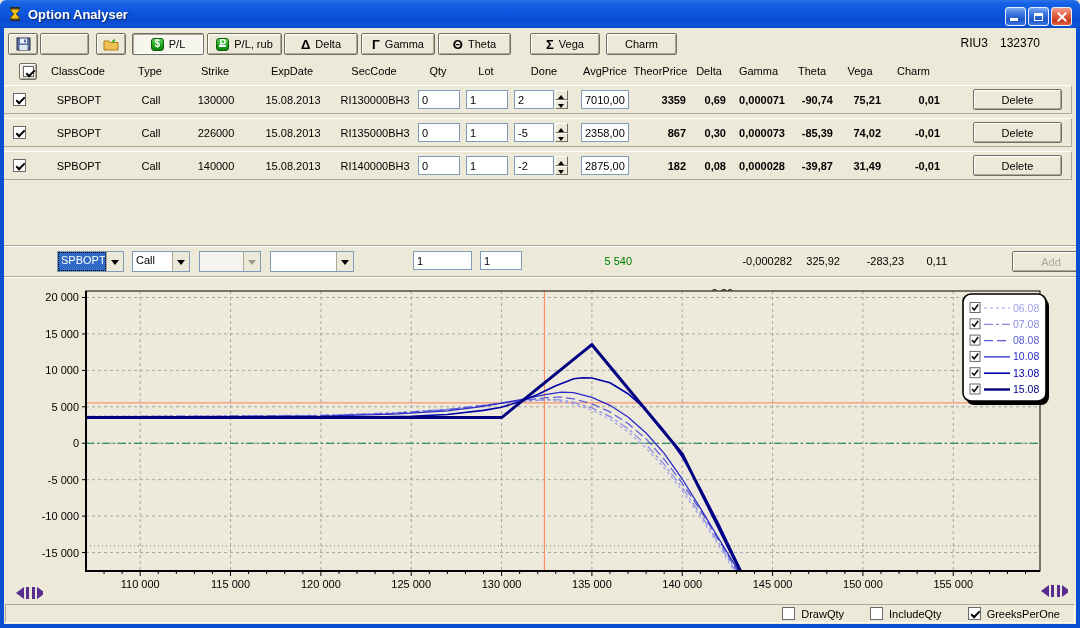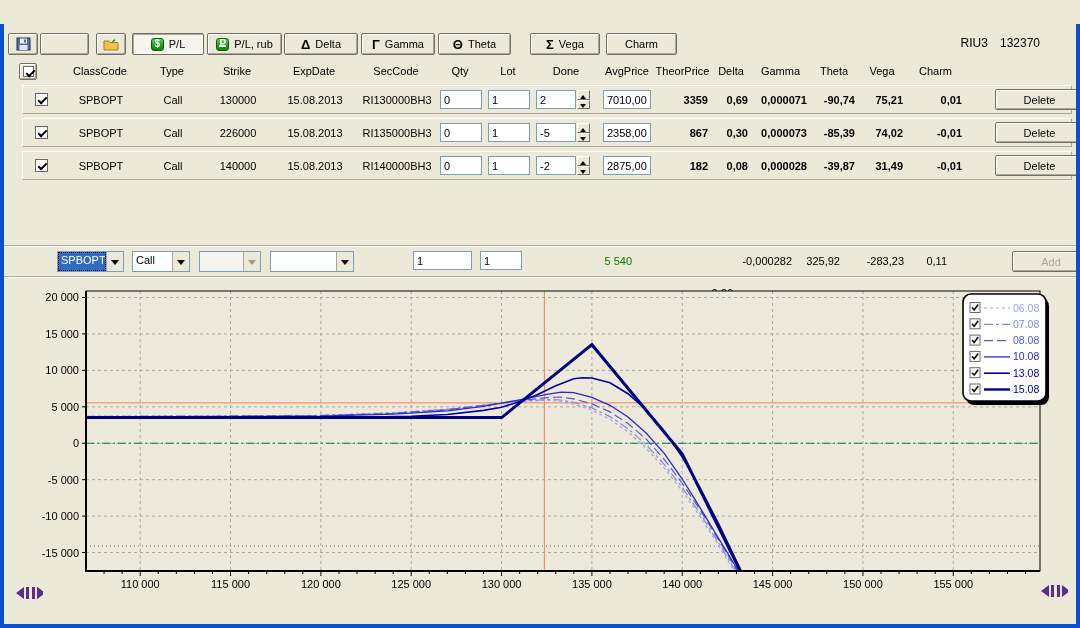--- a/index.html
+++ b/index.html
@@ -31,21 +31,21 @@
   .toolbtn{position:absolute;top:33px;height:22px;background:#ece9d8;border:1px solid #716f64;border-radius:2px;
     box-shadow:inset 1px 1px 0 #ffffff, inset -1px -1px 0 #aca899;display:flex;align-items:center;justify-content:center;gap:5px;font-size:11px;}
   .toolbtn.active{background:#f7f6ee;box-shadow:inset 1px 1px 0 #aca899, inset -1px -1px 0 #ffffff;}
   .sqicon{position:relative;width:13px;height:13px;border-radius:3px;border:1px solid #0a5c0a;
     background:linear-gradient(180deg,#55d455 0%,#18a018 60%,#0e870e 100%);color:#fff;font-weight:bold;font-size:10px;
     display:flex;align-items:center;justify-content:center;line-height:1;}
   .sqicon .bar{position:absolute;left:2px;bottom:3px;width:7px;height:1.5px;background:#fff;}
   .gicon{font-size:13px;font-weight:bold;line-height:1;}
   #quote{position:absolute;top:36px;right:40px;font-size:12px;display:flex;gap:12px;color:#000;}
   
-  .tgrid{position:absolute;left:22px;right:8px;display:grid;align-items:center;
+  .tgrid{position:absolute;left:0;right:8px;display:grid;align-items:center;
     grid-template-columns:36px 84px 60px 70px 84px 80px 48px 48px 68px 54px 57px 40px 59px 48px 48px 59px 1fr;}
   #thead{top:61px;height:20px;}
   #thead .hc{font-size:11px;text-align:center;white-space:nowrap;}
   .trow{height:29px;background:#ece9d8;border:1px solid;border-color:#fff #aca899 #aca899 #fff;}
   .c{font-size:11px;text-align:center;white-space:nowrap;}
   .r{font-size:11px;text-align:right;padding-right:4px;white-space:nowrap;font-weight:bold;}
   .xpinput{height:19px;border:1px solid #7f9db9;background:#fff;font-size:11px;padding:1px 3px;width:42px;margin-left:3px;}
   .xpcheck{position:relative;display:inline-block;width:13px;height:13px;background:#fff;border:1px solid #6a6a6a;}
   .xpcheck.checked::after{content:"";position:absolute;left:2px;top:3px;width:7px;height:3px;
     border-left:2px solid #000;border-bottom:2px solid #000;transform:rotate(-45deg);}
@@ -78,20 +78,39 @@
   .navarrows{position:absolute;z-index:10;}
   #statusbar{position:absolute;left:5px;right:5px;top:604px;height:19px;border:1px solid;border-color:#aca899 #fff #fff #aca899;
     display:flex;justify-content:flex-end;align-items:center;gap:26px;padding-right:14px;background:#ece9d8;}
   .sbitem{display:flex;align-items:center;gap:6px;font-size:11px;}
 </style>
 </head>
 <body>
 
 <div id="win">
 
+  <div id="titlebar">
+    <svg id="title-icon" viewBox="0 0 16 16">
+      <rect x="3" y="1" width="10" height="2" fill="#2b2b2b"></rect>
+      <rect x="3" y="13" width="10" height="2" fill="#2b2b2b"></rect>
+      <path d="M4,3 h8 v2 l-3,3 3,3 v2 h-8 v-2 l3,-3 -3,-3 z" fill="#f0c020" stroke="#6b5300" stroke-width="1"></path>
+    </svg>
+    <span id="title-text">Option Analyser</span>
+    <div id="win-controls">
+      <div class="winbtn">
+          <span class="mingl"></span>
+        </div>
+      <div class="winbtn">
+          <span class="maxgl"></span>
+        </div>
+      <div class="winbtn close">
+          <span class="xgl"></span>
+        </div>
+    </div>
+  </div>
 
   <div class="toolbtn" style="left:8px;width:30px;">
     <svg width="15" height="14" viewBox="0 0 15 14">
       <rect x="1" y="1" width="13" height="12" fill="#5a6f9e" stroke="#26304d"></rect>
       <rect x="4" y="1.5" width="7" height="5" fill="#e8eef8"></rect>
       <rect x="8" y="2.5" width="2" height="3" fill="#5a6f9e"></rect>
       <rect x="3.5" y="8" width="8" height="5" fill="#dfe6f2"></rect>
     </svg>
   </div>
   <div class="toolbtn" style="left:40px;width:49px;"></div>
@@ -434,17 +453,31 @@
       <polygon points="22,0 22,12 30,6" fill="#5a2d91" transform="translate(-8,0) scale(1,1) translate(8,0)"></polygon>
     <polygon points="22,0 30,6 22,12" fill="#5a2d91"></polygon>
   </svg>
   <svg class="navarrows" style="left:1040px;top:585px;" width="28" height="12">
     <polygon points="9,0 9,12 1,6" fill="#5a2d91"></polygon>
       <rect x="11" y="0" width="3" height="12" fill="#5a2d91"></rect>
     <rect x="17" y="0" width="3" height="12" fill="#5a2d91"></rect>
       <polygon points="22,0 30,6 22,12" fill="#5a2d91"></polygon>
   </svg>
 
+  <div id="statusbar">
+      <span class="sbitem">
+        <span class="xpcheck"></span>
+        <span>DrawQty</span>
+      </span>
+      <span class="sbitem">
+        <span class="xpcheck"></span>
+        <span>IncludeQty</span>
+      </span>
+      <span class="sbitem">
+        <span class="xpcheck checked"></span>
+        <span>GreeksPerOne</span>
+      </span>
+    </div>
 
   <div class="frame" id="frameL"></div>
   <div class="frame" id="frameR"></div>
   <div class="frame" id="frameB"></div>
 </div>
 
 </body></html>

